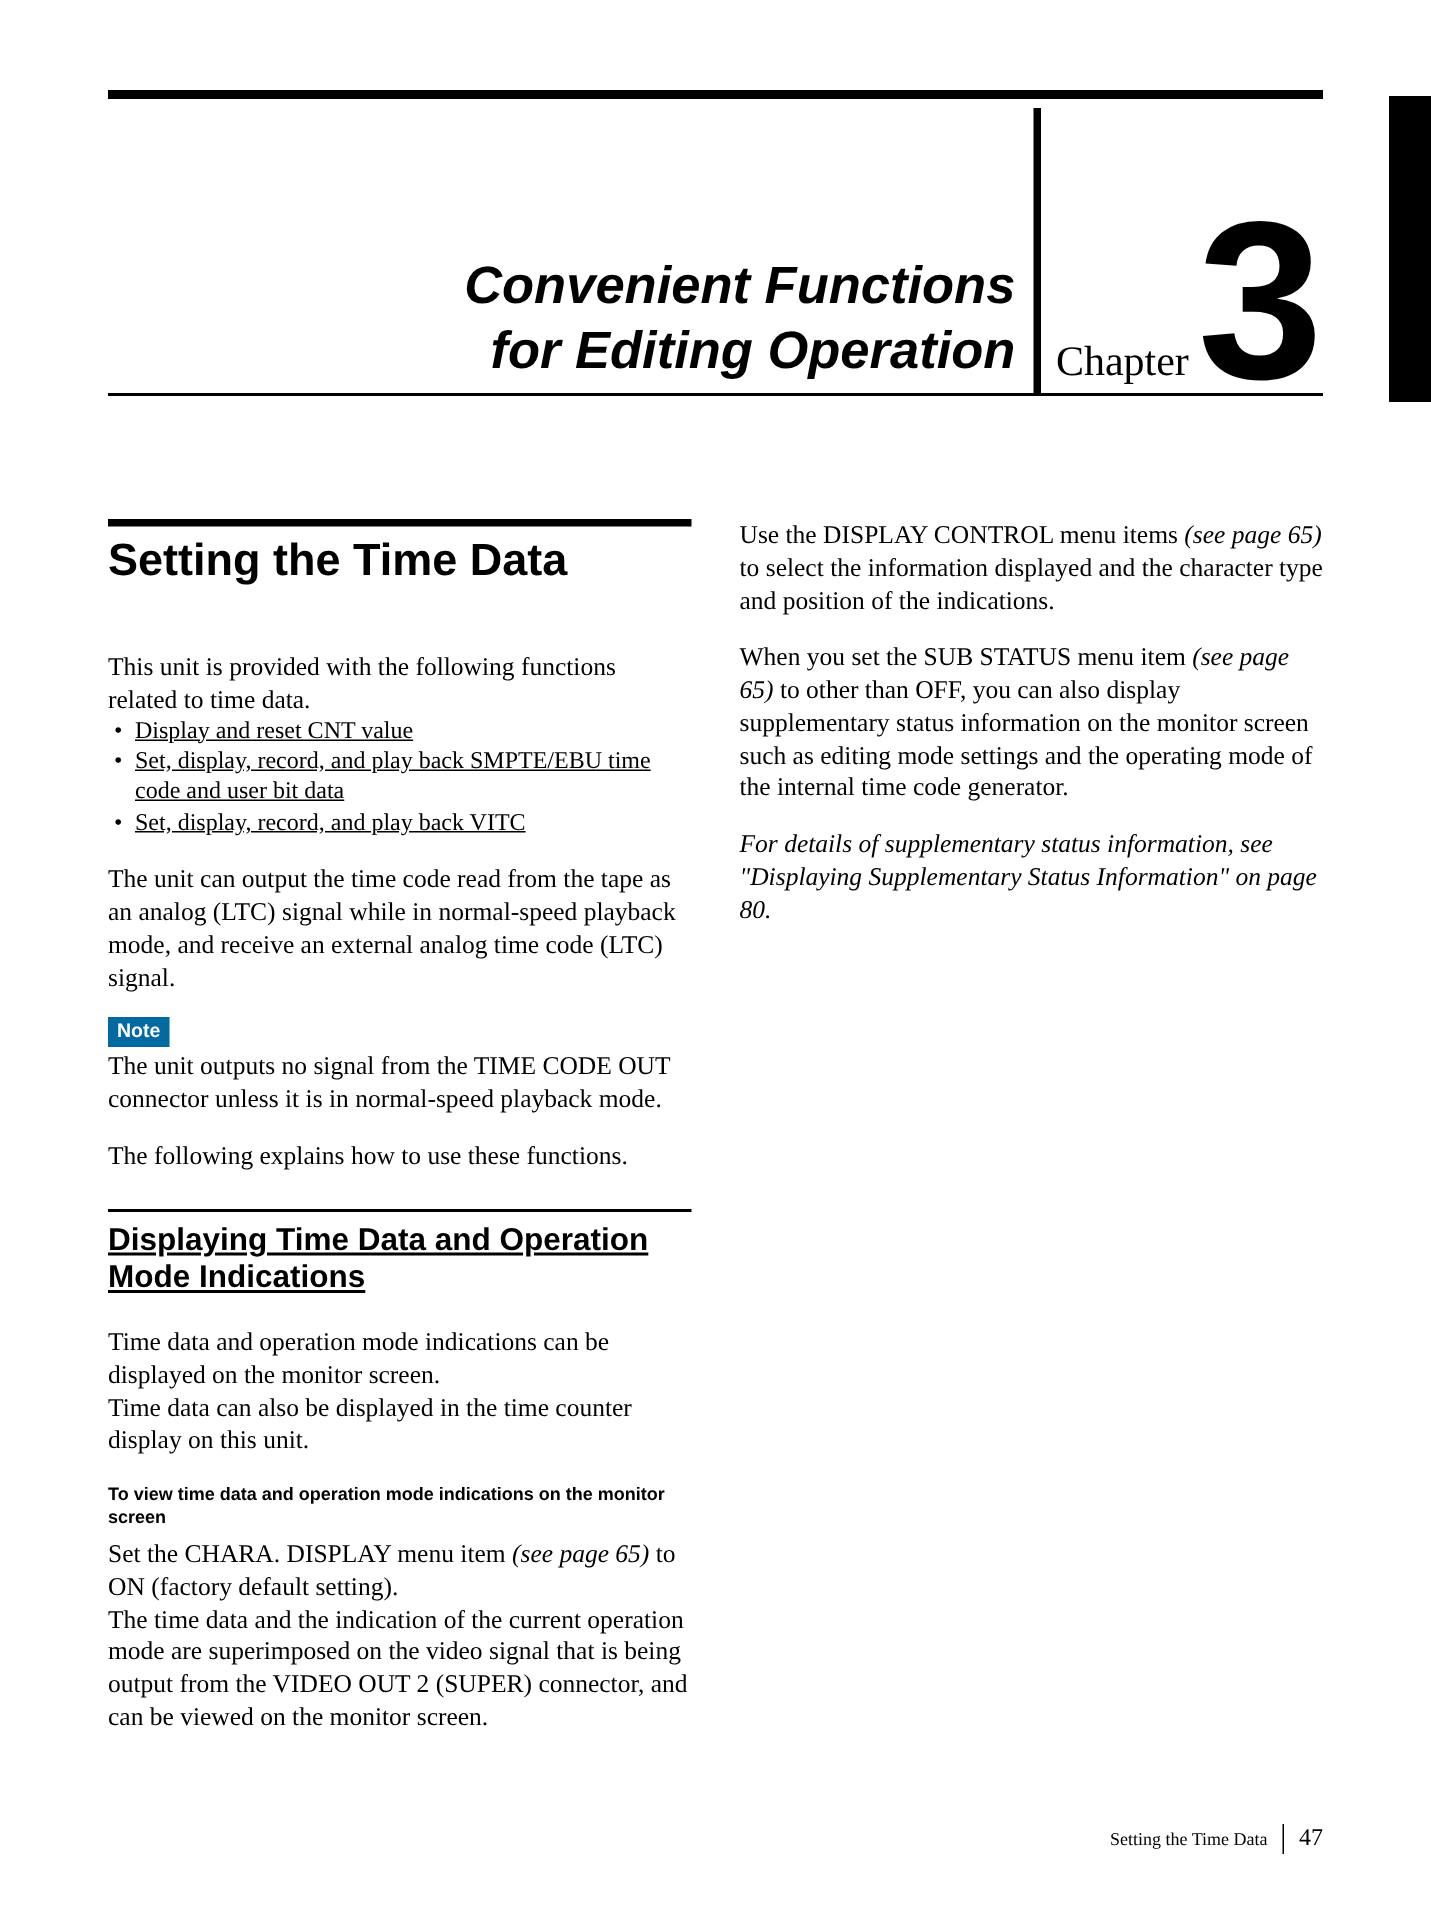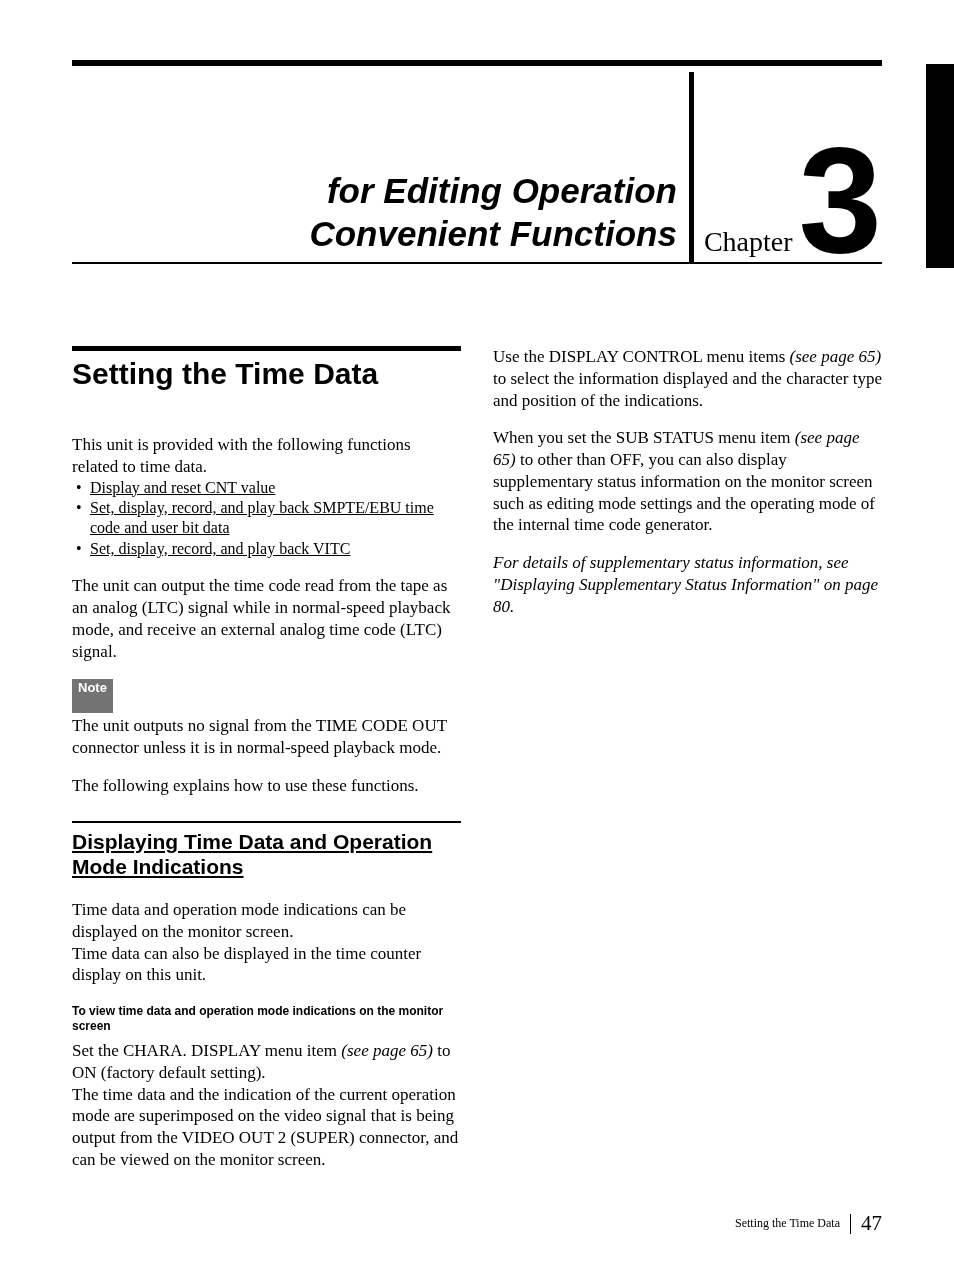--- a/index.html
+++ b/index.html
@@ -110,26 +110,26 @@
     padding-left: 0;
     text-decoration: underline;
   }
   ul li::before {
     content: "•";
     position: absolute;
     left: -14px;
   }
   .note-badge {
     display: inline-block;
-    background: #737373;
+    background: #0369a1;
     color: #fff;
     font-family: Arial, Helvetica, sans-serif;
     font-weight: bold;
     font-size: 13px;
-    padding: 1px 6px 18px 6px;
+    padding: 1px 6px 4px 6px;
     margin-bottom: 2px;
   }
   .subsection-rule {
     border-top: 2px solid #000;
     margin: 24px 0 6px 0;
   }
   .subsection-title {
     font-family: Arial, Helvetica, sans-serif;
     font-weight: bold;
     font-size: 21px;
@@ -155,36 +155,36 @@
     display: flex;
     align-items: center;
   }
   .footer-sep {
     display: inline-block;
     border-left: 1px solid #000;
     height: 20px;
     margin: 0 10px;
   }
   .footer-pagenum {
-    font-size: 21px;
+    font-size: 16px;
   }
 </style>
 </head>
 <body>
 
 <div class="right-tab"></div>
 
 <div class="page">
 
   <div class="top-bar"></div>
 
   <div class="chapter-header">
     <div class="chapter-title-wrap">
+      <div class="chapter-title">Convenient Functions</div>
       <div class="chapter-title">for Editing Operation</div>
-      <div class="chapter-title">Convenient Functions</div>
     </div>
     <div class="chapter-divider"></div>
     <div class="chapter-label">Chapter</div>
     <div class="chapter-num">3</div>
   </div>
 
   <div class="columns">
     <div class="col">
       <div class="section-rule"></div>
       <h1 class="section-title">Setting the Time Data</h1>

